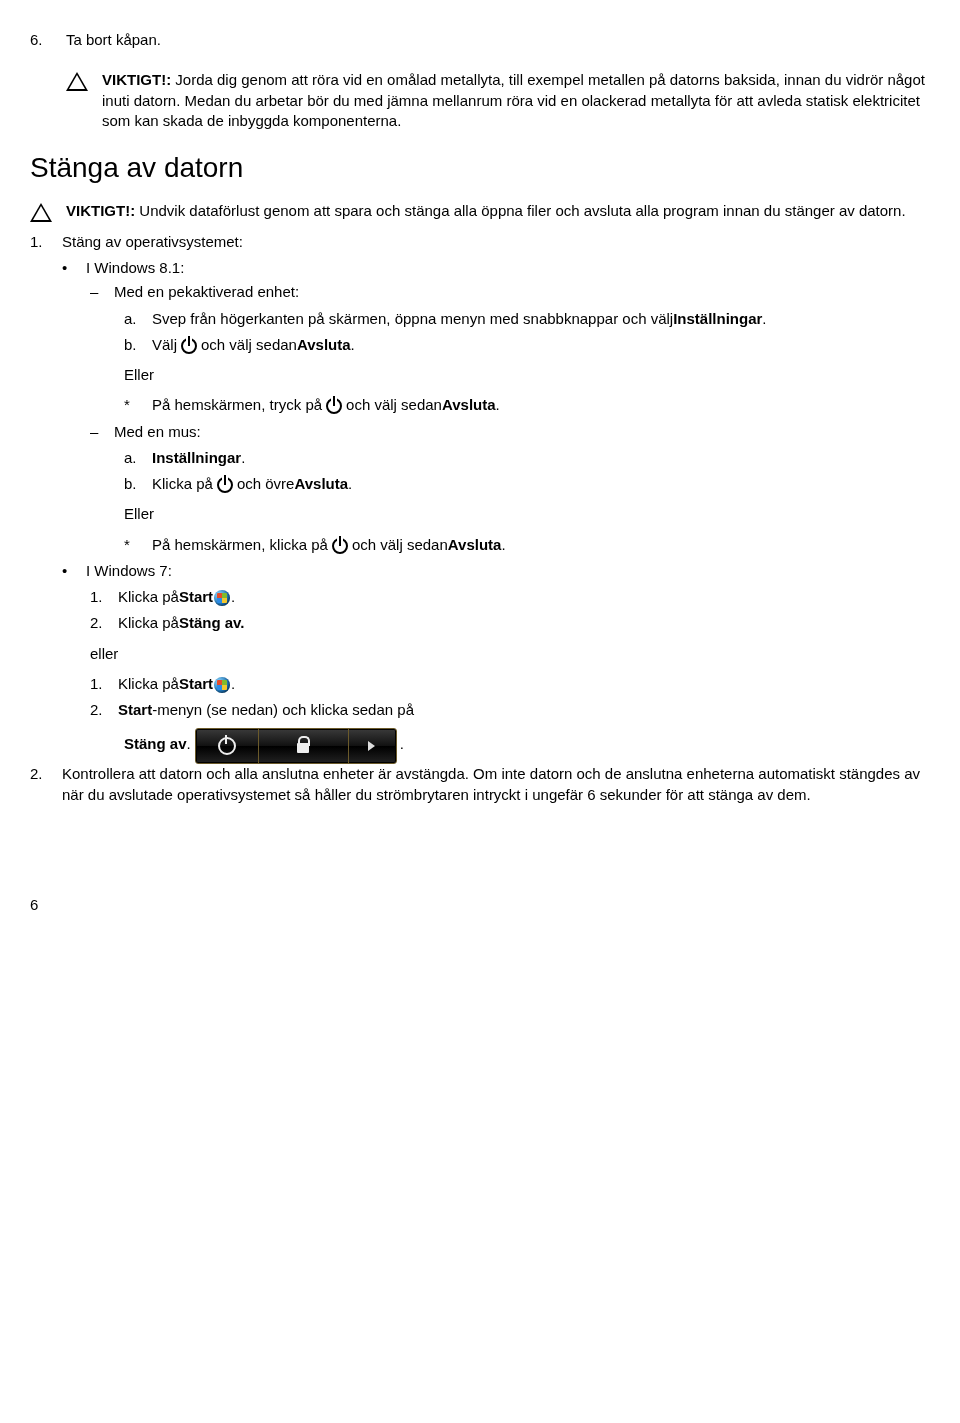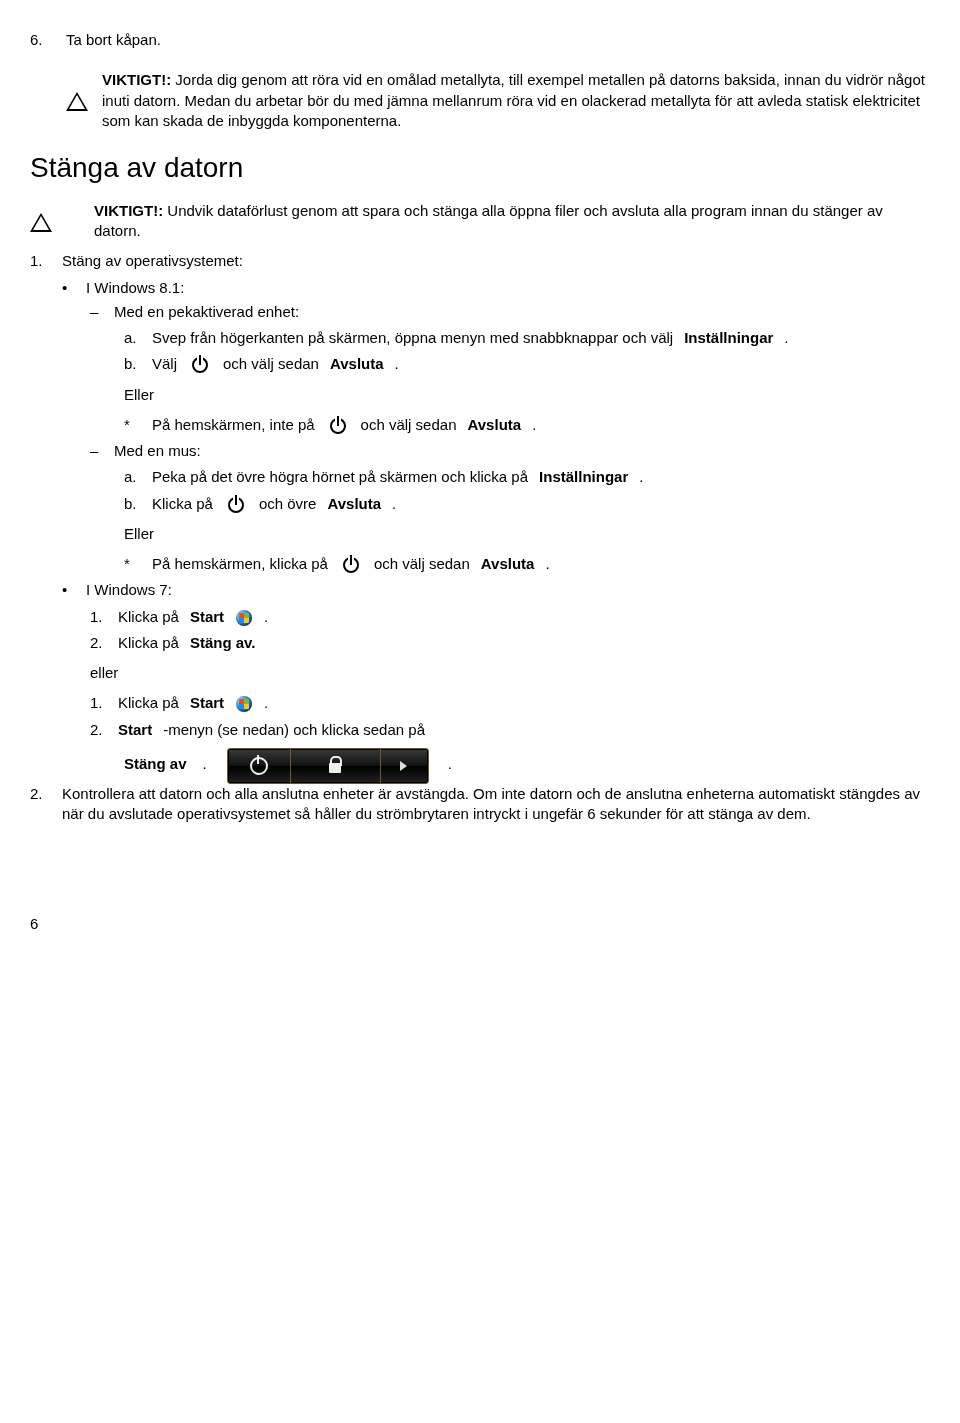--- a/index.html
+++ b/index.html
@@ -8,21 +8,21 @@
     color: #000;
     margin: 0;
     padding: 30px 30px 40px 30px;
     background: #fff;
     width: 960px;
     box-sizing: border-box;
     line-height: 1.35;
   }
   .step6 { margin-bottom: 20px; }
   .numcol { display: inline-block; width: 32px; vertical-align: top; }
-  .caution-row { display: flex; align-items: center; margin: 10px 0 10px 36px; }
+  .caution-row { display: flex; align-items: flex-start; margin: 10px 0 10px 36px; }
   .caution-row.top { margin-left: 36px; }
   .caution-icon {
     width: 0; height: 0;
     border-left: 11px solid transparent;
     border-right: 11px solid transparent;
     border-bottom: 19px solid #000;
     position: relative;
     margin-right: 14px;
     flex-shrink: 0;
     margin-top: 2px;
@@ -35,36 +35,36 @@
     border-left: 8px solid transparent;
     border-right: 8px solid transparent;
     border-bottom: 14px solid #fff;
   }
   .caution-text { flex: 1; }
   h2.section-title {
     font-size: 28px;
     font-weight: normal;
     margin: 18px 0 14px 0;
   }
-  .caution-row.section { margin-left: 0; gap: 28px; }
+  .caution-row.section { margin-left: 0; }
   .ol-num { display:flex; margin: 10px 0 6px 0; }
   .ol-num .n { width: 32px; flex-shrink:0; }
   .bullet-row { display:flex; margin: 4px 0 4px 32px; }
   .bullet-row .b { width: 24px; flex-shrink:0; }
   .dash-row { display:flex; margin: 4px 0 4px 60px; }
   .dash-row .d { width: 24px; flex-shrink:0; }
   .letter-row { display:flex; margin: 6px 0 6px 94px; }
   .letter-row .l { width: 28px; flex-shrink:0; }
   .eller { margin: 10px 0 10px 94px; }
   .star-row { display:flex; margin: 6px 0 6px 94px; }
   .star-row .s { width: 28px; flex-shrink:0; }
   .sub-ol { display:flex; margin: 6px 0 6px 60px; }
   .sub-ol .sn { width: 28px; flex-shrink:0; }
   .sub-eller { margin: 10px 0 10px 60px; }
-  .inner { display:flex; align-items:center; flex-wrap:wrap; gap:11px; }
+  .inner { display:flex; align-items:center; flex-wrap:wrap; gap:0; }
   .inner span { }
   .power-icon {
     display: inline-block;
     width: 16px; height: 16px;
     border: 2px solid #000;
     border-radius: 50%;
     position: relative;
     margin: 0 4px -2px 4px;
     vertical-align: middle;
     box-sizing: border-box;
@@ -125,21 +125,21 @@
   }
   .shutdown-bar .lock {
     width:12px;height:10px;background:#eee;border-radius:1px;position:relative;margin-top:4px;
   }
   .shutdown-bar .lock::before{
     content:"";position:absolute;top:-7px;left:1px;width:8px;height:8px;border:2px solid #eee;border-bottom:none;border-radius:5px 5px 0 0;
   }
   .shutdown-bar .arrow {
     width:0;height:0;border-top:5px solid transparent;border-bottom:5px solid transparent;border-left:7px solid #ddd;
   }
-  .stangav-line { display:flex; margin: 8px 0 10px 94px; align-items:flex-end; flex-wrap:wrap; gap:16px;}
+  .stangav-line { display:flex; margin: 8px 0 10px 94px; align-items:flex-end; flex-wrap:wrap; gap:0;}
   .final-step { display:flex; margin: 8px 0 6px 0; }
   .final-step .n { width: 32px; flex-shrink:0; }
   .page-num { margin-top: 90px; font-size: 15px; }
   b { font-weight: bold; }
 </style>
 </head>
 <body>
 
 <div class="step6">
   <span class="numcol">6.</span>
@@ -195,37 +195,36 @@
     <b>Avsluta</b>
     <span>.</span>
   </div>
 </div>
 
 <div class="eller">Eller</div>
 
 <div class="star-row">
   <div class="s">*</div>
   <div class="inner">
-    <span>På hemskärmen, inte på </span>
+    <span>På hemskärmen, tryck på </span>
     <span class="power-icon"></span>
     <span> och välj sedan </span>
     <b>Avsluta</b>
     <span>.</span>
   </div>
 </div>
 
 <div class="dash-row">
   <div class="d">–</div>
   <div>Med en mus:</div>
 </div>
 
 <div class="letter-row">
   <div class="l">a.</div>
   <div class="inner">
-    <span>Peka på det övre högra hörnet på skärmen och klicka på </span>
     <b>Inställningar</b>
     <span>.</span>
   </div>
 </div>
 
 <div class="letter-row">
   <div class="l">b.</div>
   <div class="inner">
     <span>Klicka på </span>
     <span class="power-icon"></span>

